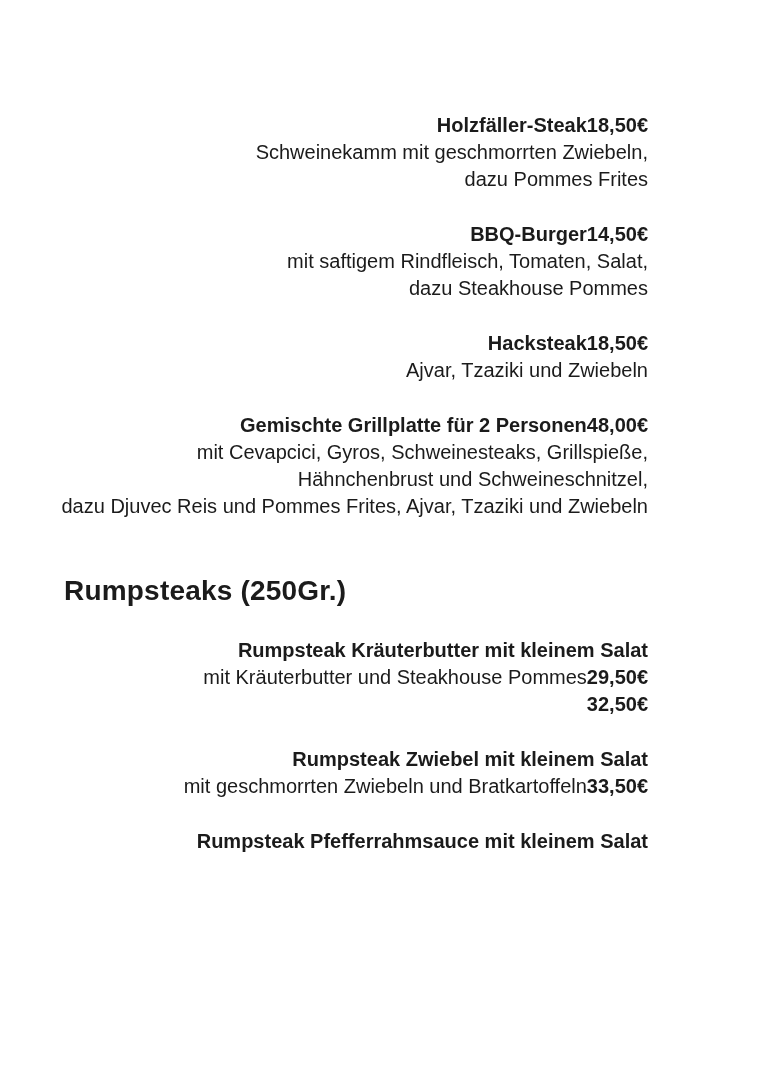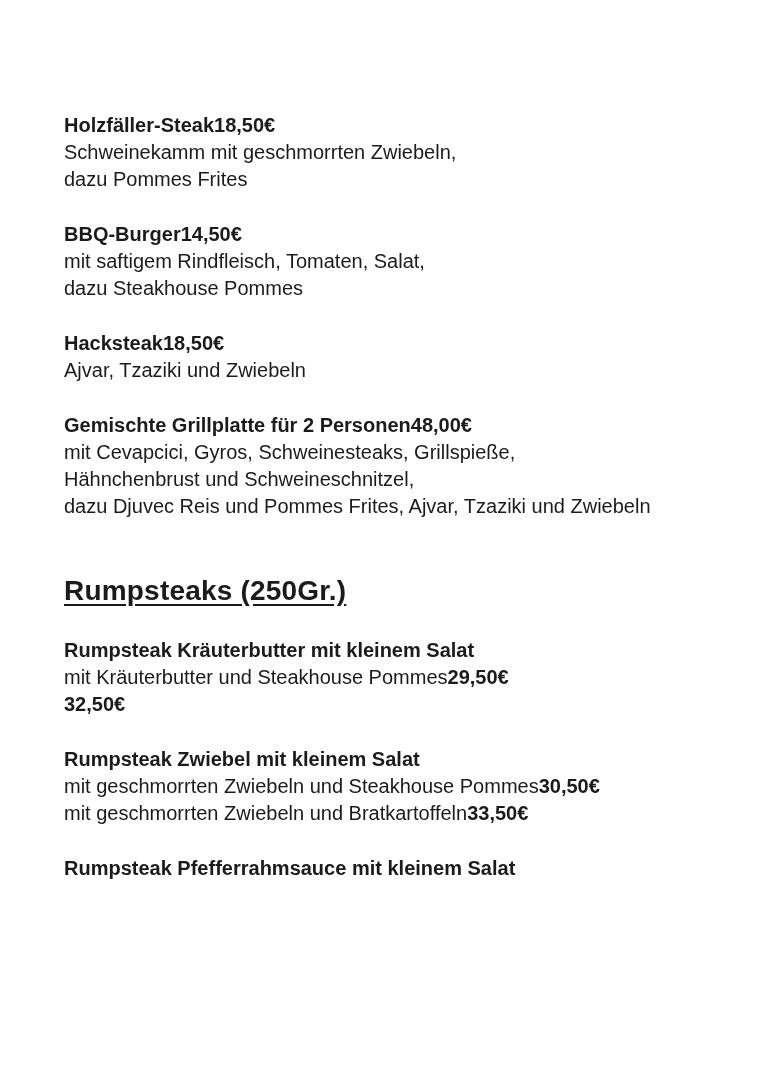--- a/index.html
+++ b/index.html
@@ -19,21 +19,21 @@
     width: 768px;
     height: 1089px;
     padding: 112px 120px 0 64px;
     background: #ffffff;
   }
   .item {
     margin: 0 0 28px 0;
   }
   .row {
     display: flex;
-    justify-content: flex-start;
+    justify-content: flex-end;
     align-items: baseline;
   }
   .item-name,
   .line-text,
   .price {
     font-size: 20px;
     line-height: 27px;
     white-space: nowrap;
   }
   .item-name {
@@ -43,21 +43,20 @@
     font-weight: 400;
   }
   .price {
     font-weight: 700;
     margin-left: 0;
   }
   .section-heading {
     font-size: 28px;
     line-height: 40px;
     font-weight: 700;
-    text-decoration: underline;
     text-underline-offset: 4px;
     margin: 51px 0 26px 0;
     letter-spacing: 0.2px;
   }
 </style>
 </head>
 <body>
 
 <div class="page">
   <div>
@@ -122,24 +121,20 @@
         </div>
         <div class="row">
           <span class="price">32,50€</span>
         </div>
       </div>
       <div class="item">
         <div class="row">
           <span class="item-name">Rumpsteak Zwiebel mit kleinem Salat</span>
         </div>
         <div class="row">
-          <span class="line-text">mit geschmorrten Zwiebeln und Steakhouse Pommes</span>
-          <span class="price">30,50€</span>
-        </div>
-        <div class="row">
           <span class="line-text">mit geschmorrten Zwiebeln und Bratkartoffeln</span>
           <span class="price">33,50€</span>
         </div>
       </div>
       <div class="item">
         <div class="row">
           <span class="item-name">Rumpsteak Pfefferrahmsauce mit kleinem Salat</span>
         </div>
       </div>
     </div>

